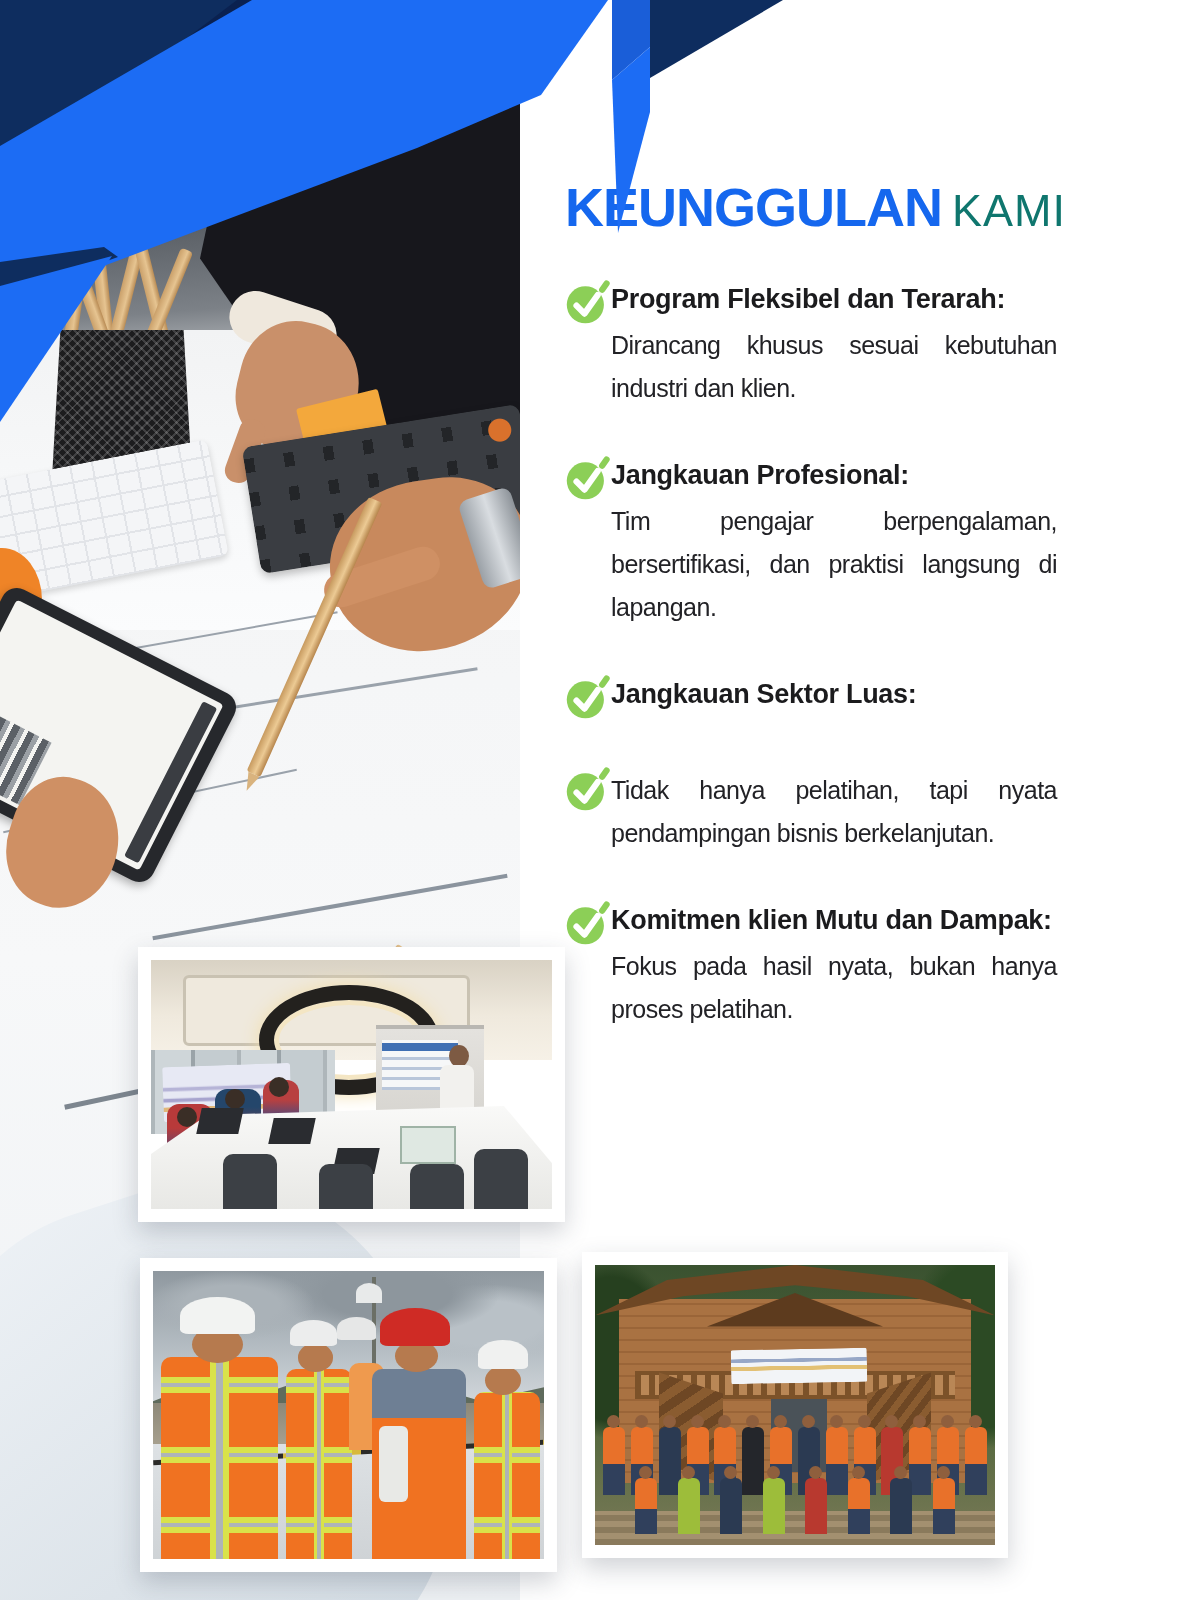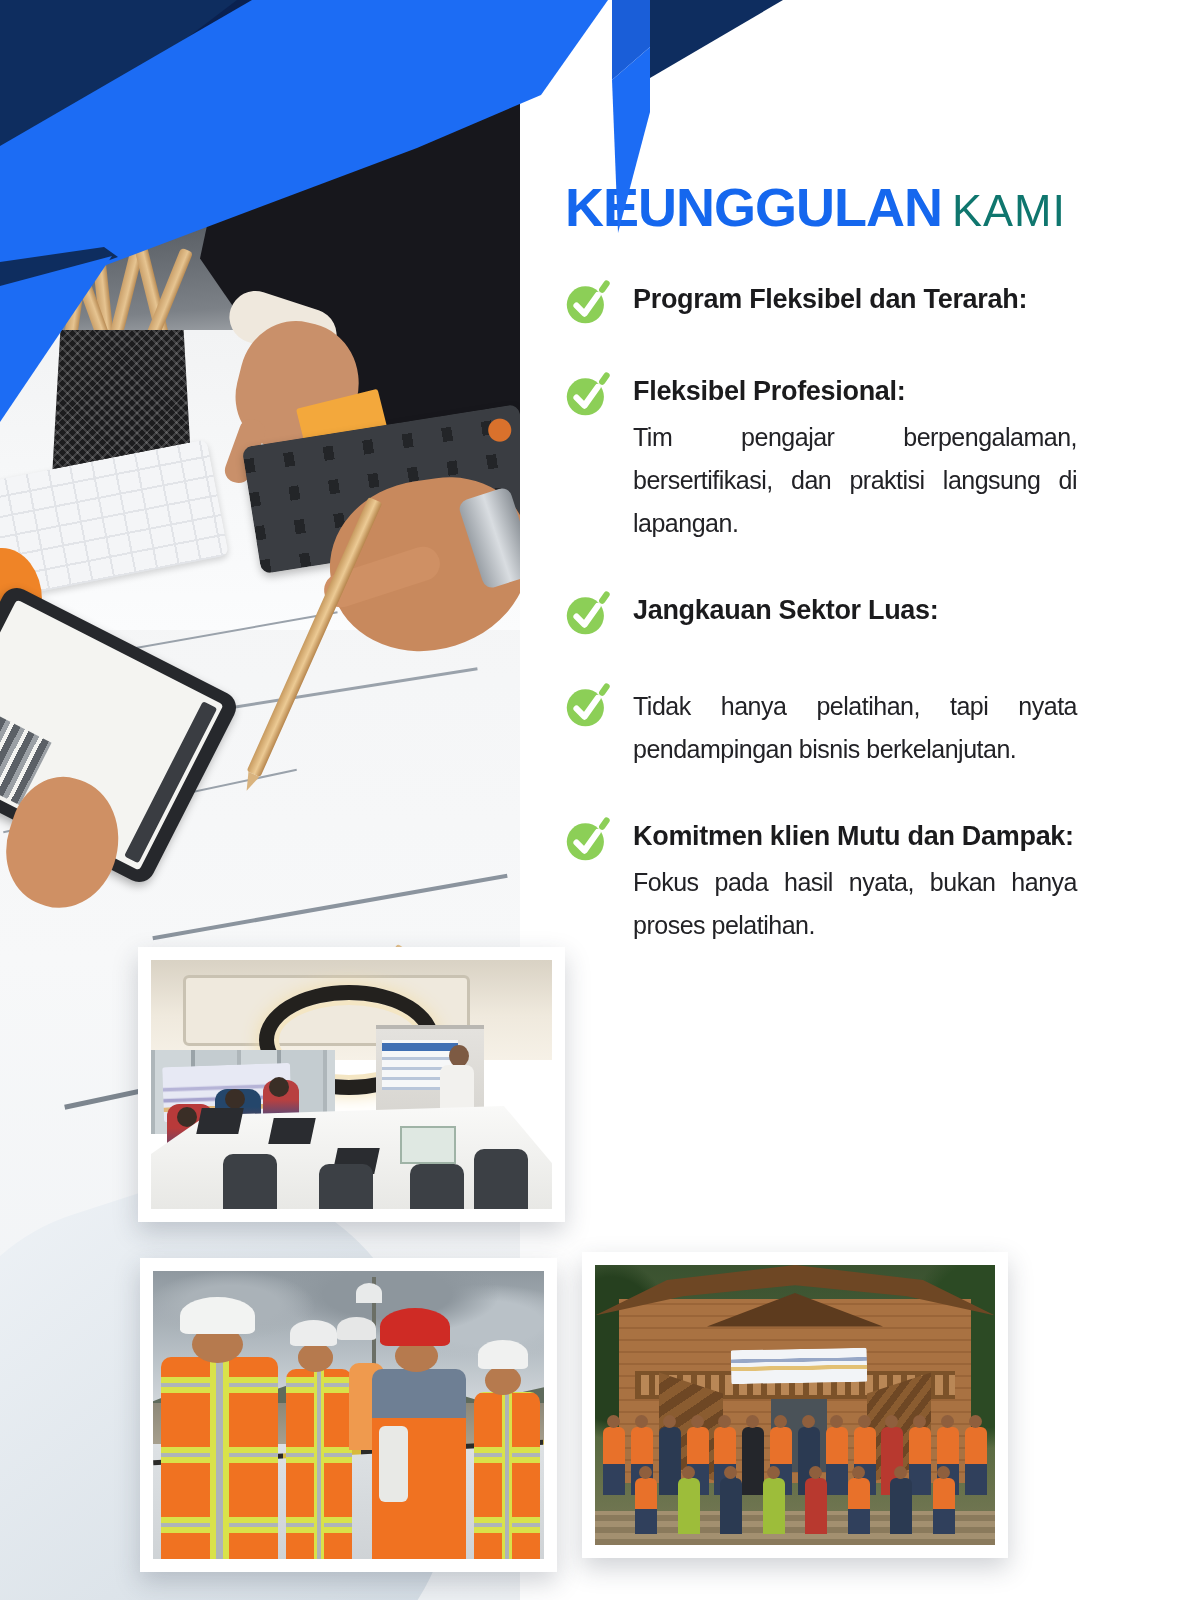--- a/index.html
+++ b/index.html
@@ -60,21 +60,21 @@
   .po-sleeve{left:-60px;top:1190px;width:500px;height:520px;background:linear-gradient(160deg,#eef2f6,#dde4ea 60%,#d3dce4);border-radius:42%;transform:rotate(-18deg);}
 
   
   .deco{position:absolute;left:0;top:0;z-index:3;}
 
   
   .content{position:absolute;left:565px;top:176px;width:512px;z-index:2;}
   .hgroup{margin:0 0 44px 0;white-space:nowrap;}
   .h-bold{font-size:54px;font-weight:800;color:#1567ee;letter-spacing:-1px;}
   .h-light{font-size:45px;font-weight:400;color:#0f766e;letter-spacing:1px;margin-left:10px;}
-  .item{display:flex;gap:22px;margin-bottom:48px;}
+  .item{display:flex;margin-bottom:48px;}
   .check{flex:0 0 46px;width:46px;height:46px;margin-top:-2px;}
   .itxt{width:446px;}
   .ititle{font-size:27px;font-weight:700;line-height:34px;margin:0 0 8px 0;color:#1b1b1d;letter-spacing:-0.3px;}
   .ibody{font-size:25px;line-height:43px;margin:0;color:#222226;text-align:justify;letter-spacing:-0.5px;}
 
   
   .frame{position:absolute;background:#fff;padding:13px;box-shadow:0 10px 24px rgba(40,50,70,.22);z-index:2;}
   .ph{position:relative;overflow:hidden;width:100%;height:100%;}
   .f1{left:138px;top:947px;width:401px;height:249px;}
   .f2{left:140px;top:1258px;width:391px;height:288px;}
@@ -226,31 +226,32 @@
     <h1 class="hgroup"><span class="h-bold">KEUNGGULAN</span><span class="h-light">KAMI</span></h1>
 
     <div class="item">
       <svg class="check" viewBox="0 0 52 52">
         <circle cx="23" cy="28" r="21" fill="#8ccf57"></circle>
         <path d="M13 29 L22 38 L37 17" fill="none" stroke="#fff" stroke-width="7" stroke-linecap="round" stroke-linejoin="round"></path>
         <path d="M42 11 L47 4" stroke="#8ccf57" stroke-width="7" stroke-linecap="round"></path>
       </svg>
       <div class="itxt">
         <p class="ititle">Program Fleksibel dan Terarah:</p>
+        <p class="ibody">Dirancang khusus sesuai kebutuhan industri dan klien.</p>
       </div>
     </div>
 
     <div class="item">
       <svg class="check" viewBox="0 0 52 52">
         <circle cx="23" cy="28" r="21" fill="#8ccf57"></circle>
         <path d="M13 29 L22 38 L37 17" fill="none" stroke="#fff" stroke-width="7" stroke-linecap="round" stroke-linejoin="round"></path>
         <path d="M42 11 L47 4" stroke="#8ccf57" stroke-width="7" stroke-linecap="round"></path>
       </svg>
       <div class="itxt">
-        <p class="ititle">Fleksibel Profesional:</p>
+        <p class="ititle">Jangkauan Profesional:</p>
         <p class="ibody">Tim pengajar berpengalaman, bersertifikasi, dan praktisi langsung di lapangan.</p>
       </div>
     </div>
 
     <div class="item">
       <svg class="check" viewBox="0 0 52 52">
         <circle cx="23" cy="28" r="21" fill="#8ccf57"></circle>
         <path d="M13 29 L22 38 L37 17" fill="none" stroke="#fff" stroke-width="7" stroke-linecap="round" stroke-linejoin="round"></path>
         <path d="M42 11 L47 4" stroke="#8ccf57" stroke-width="7" stroke-linecap="round"></path>
       </svg>

